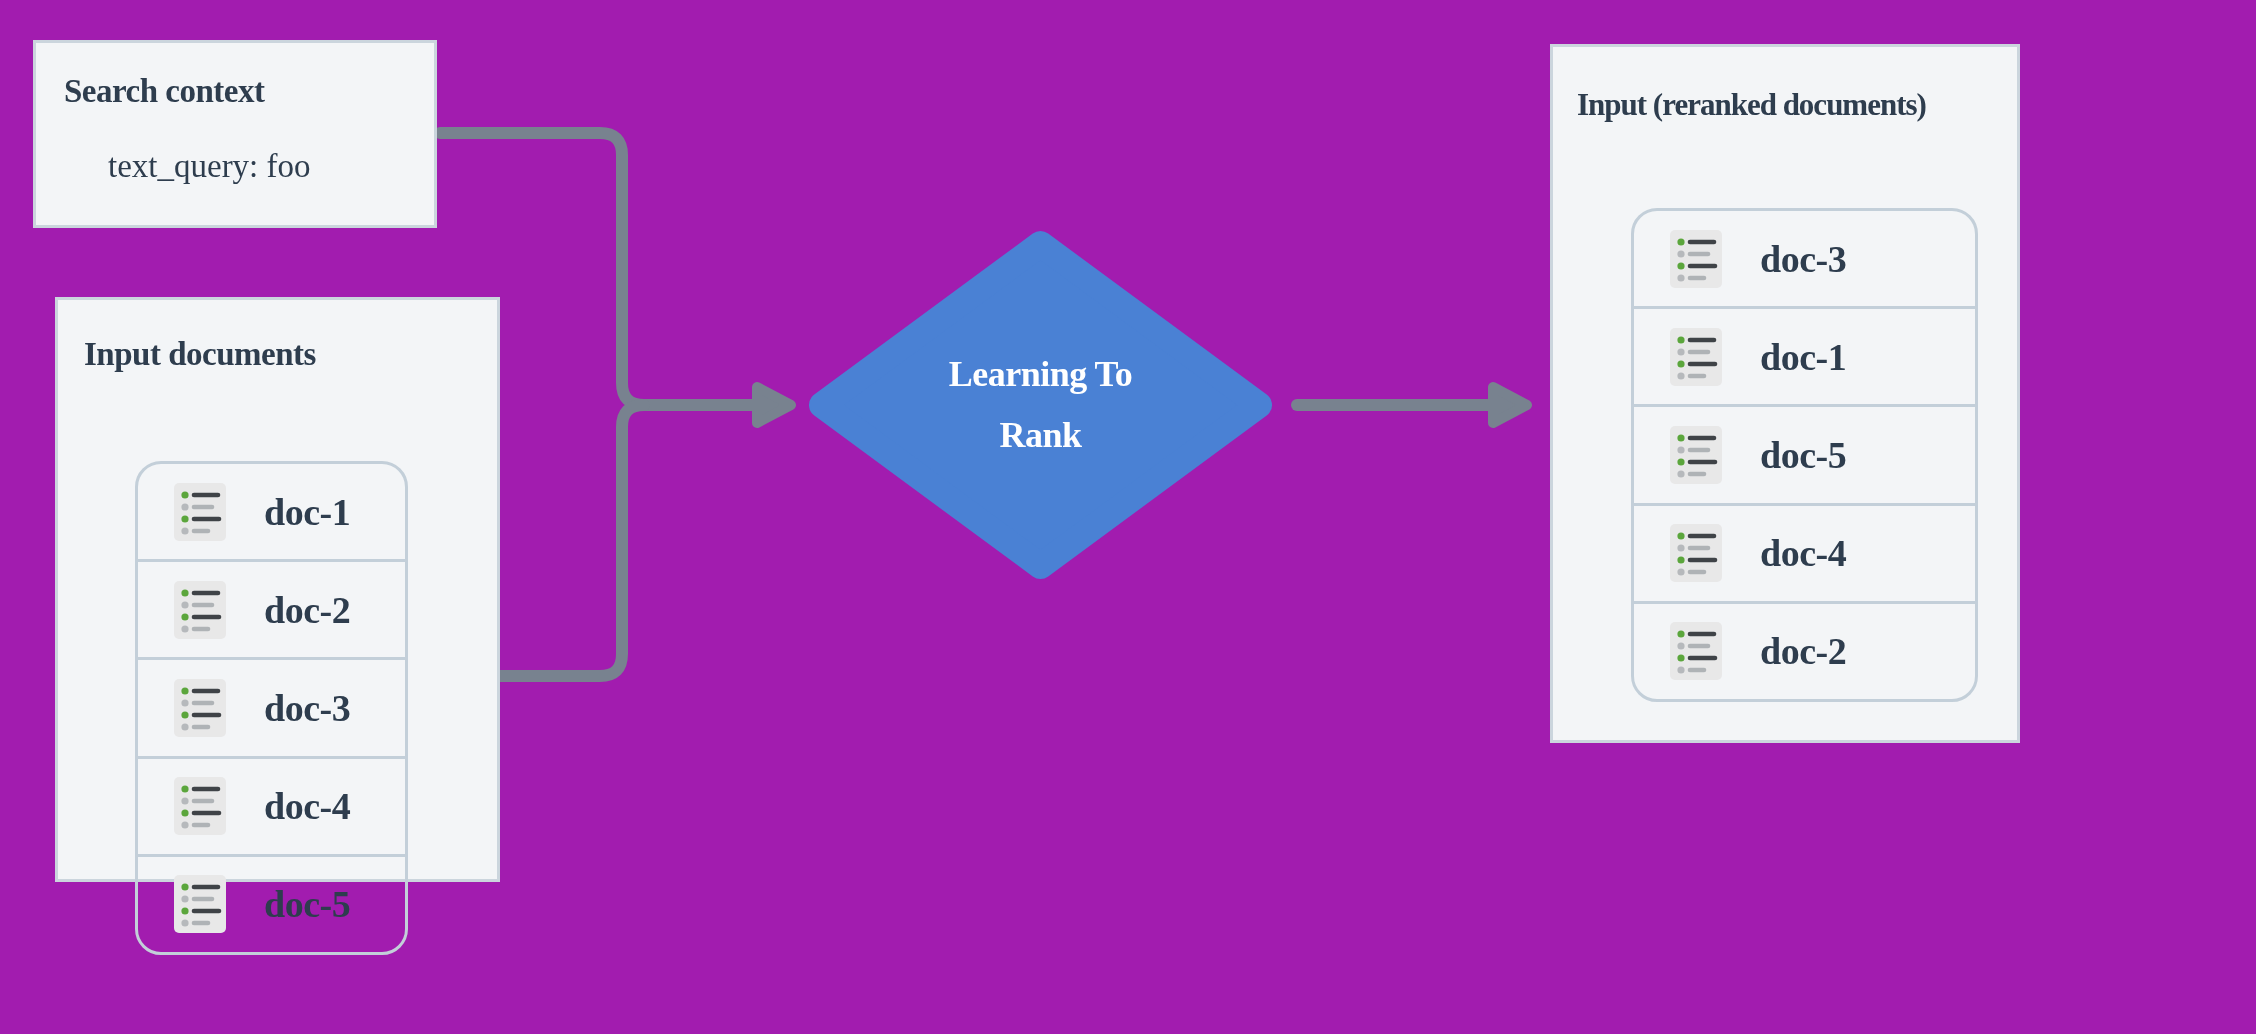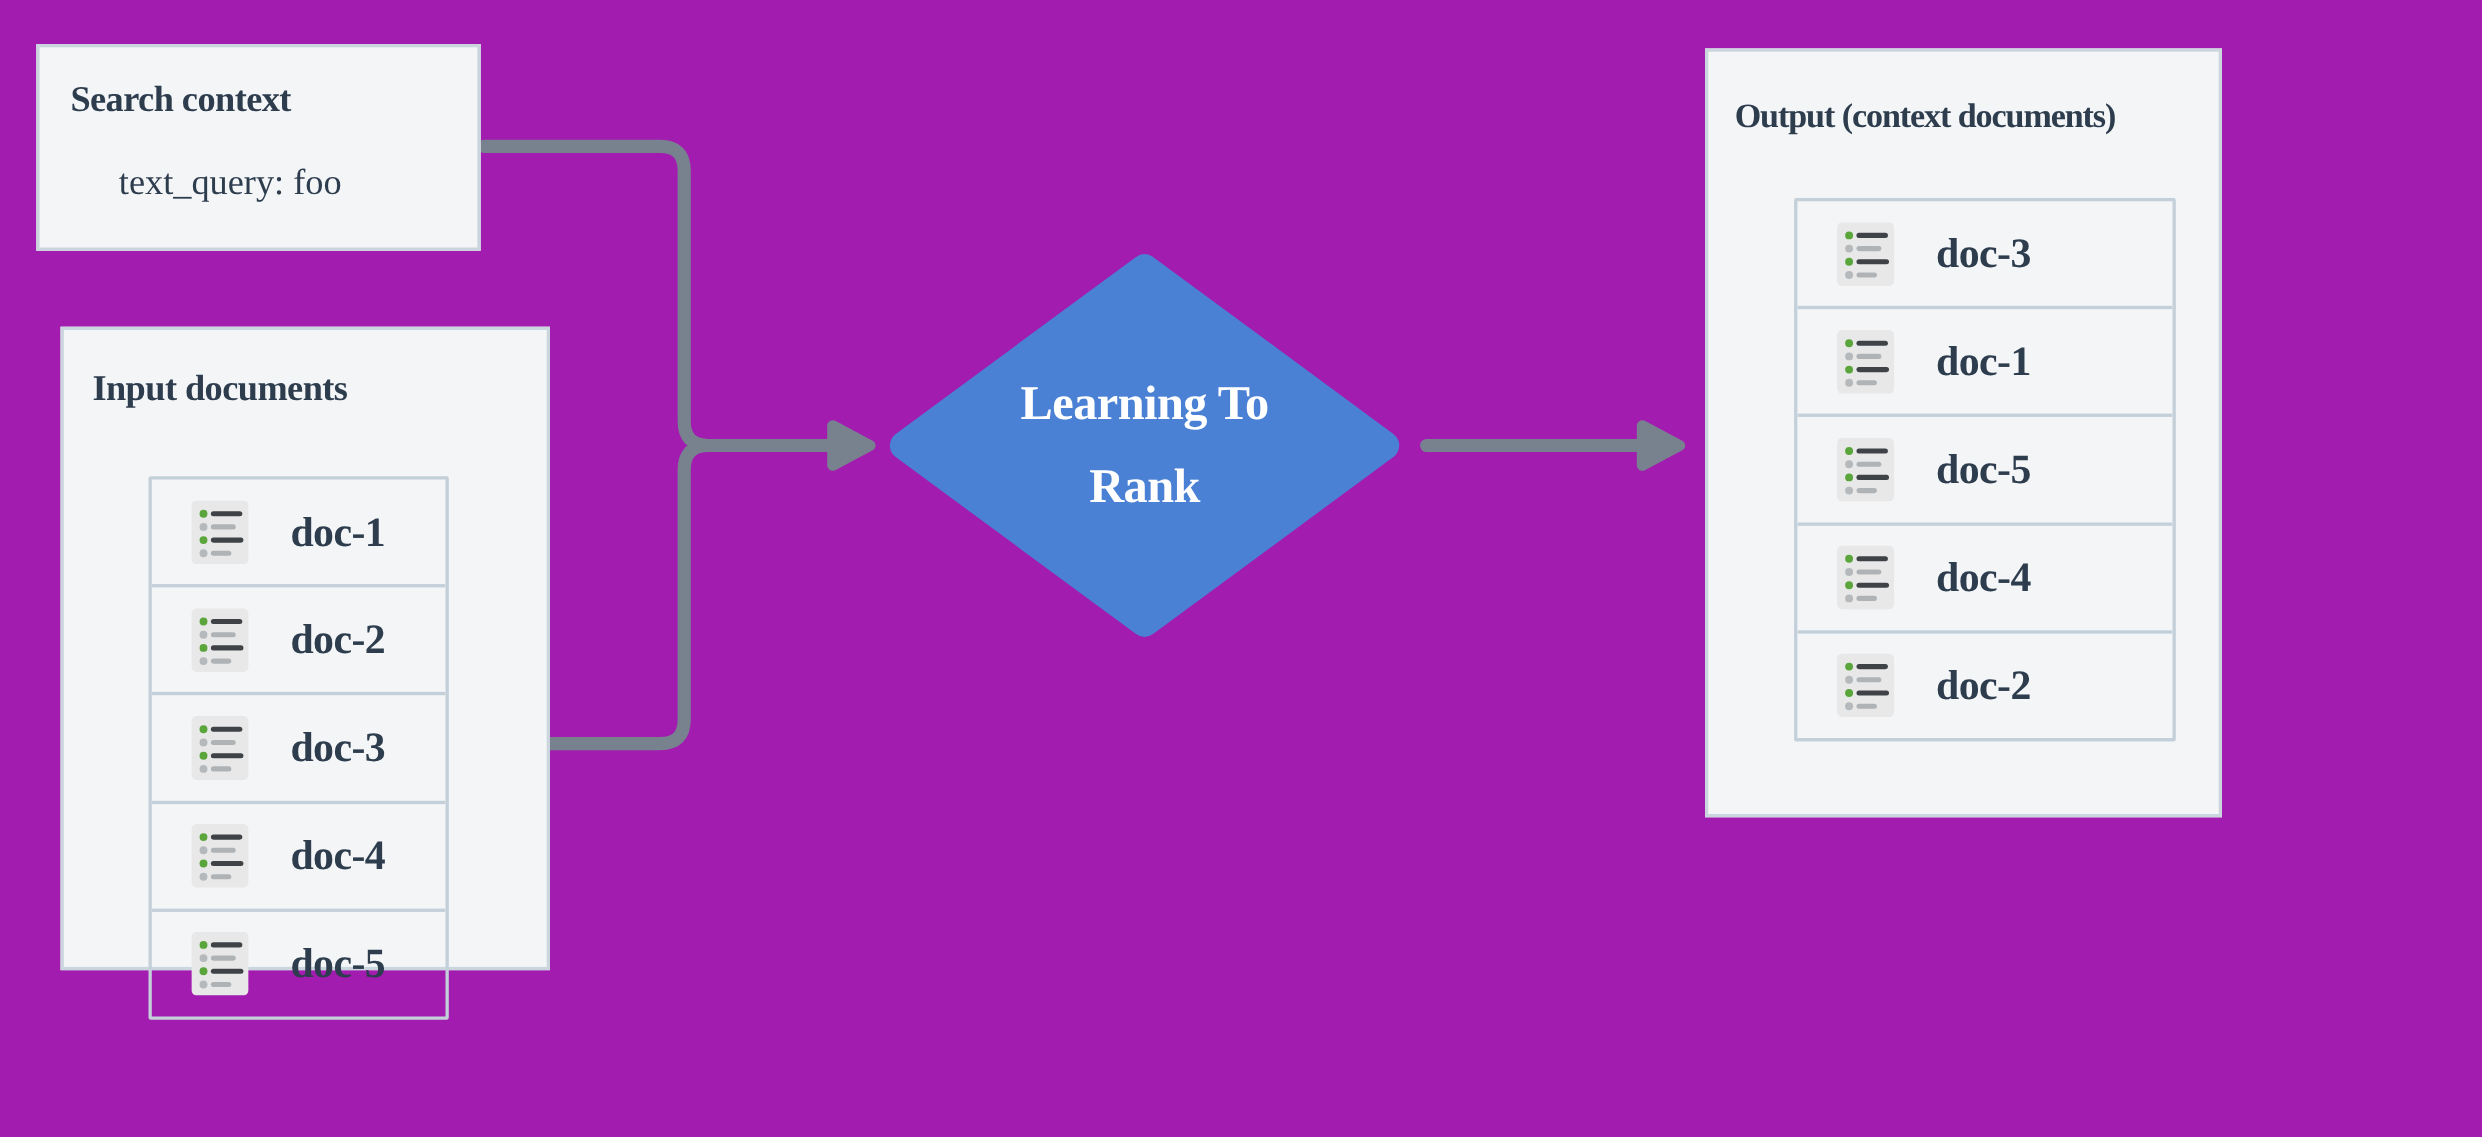--- a/index.html
+++ b/index.html
@@ -57,25 +57,26 @@
     font-size: 33px;
     font-weight: normal;
     margin-left: 44px;
   }
 
   
   .doc-list {
     position: absolute;
     box-sizing: border-box;
     border: 3px solid var(--inner_border, #C3CFD9);
-    border-radius: 2px;
+    border-radius: 26px;
     display: flex;
     flex-direction: column;
     overflow: hidden;
     background: transparent;
+    margin-top: 28px;
   }
   .input-box .doc-list  { left: 77px; top: 133px; width: 273px; height: 494px; }
   .output-box .doc-list { left: 78px; top: 133px; width: 347px; height: 494px; }
 
   .doc-row {
     flex: 1 1 0;
     display: flex;
     align-items: center;
     padding-left: 36px;
     gap: 38px;
@@ -109,21 +110,21 @@
   }
   .diamond-label {
     position: absolute;
     left: 0; top: 0; right: 0; bottom: 0;
     display: flex;
     flex-direction: column;
     align-items: center;
     justify-content: center;
     text-align: right;
     color: #ffffff;
-    font-size: 44px;
+    font-size: 36px;
     font-weight: bold;
     line-height: 1.7;
     letter-spacing: -0.5px;
   }
 </style>
 </head>
 <body>
 
 <div class="canvas">
 
@@ -224,21 +225,21 @@
     <svg class="diamond-svg" viewBox="0 0 465 350" aria-hidden="true">
       <polygon class="diamond-shape" points="232.5,14 451,175 232.5,336 14,175"></polygon>
     </svg>
     <div class="diamond-label">
       <div>Learning To</div>
       <div>Rank</div>
     </div>
   </div>
 
   <section class="box output-box">
-    <h2 class="box-title">Output (context documents)</h2>
+    <h2 class="box-title">Input (reranked documents)</h2>
     <div class="doc-list">
   <div class="doc-row">
     <svg class="doc-icon" viewBox="0 0 52 58" aria-hidden="true">
       <rect class="icon-bg" x="0" y="0" width="52" height="58" rx="5"></rect>
       <circle class="dot green" cx="11" cy="12" r="3.6"></circle>
             <line class="ln dark" x1="20" y1="12" x2="44" y2="12"></line>
       <circle class="dot gray" cx="11" cy="24" r="3.6"></circle>
             <line class="ln gray" x1="20" y1="24" x2="38" y2="24"></line>
       <circle class="dot green" cx="11" cy="36" r="3.6"></circle>
             <line class="ln dark" x1="20" y1="36" x2="45" y2="36"></line>

